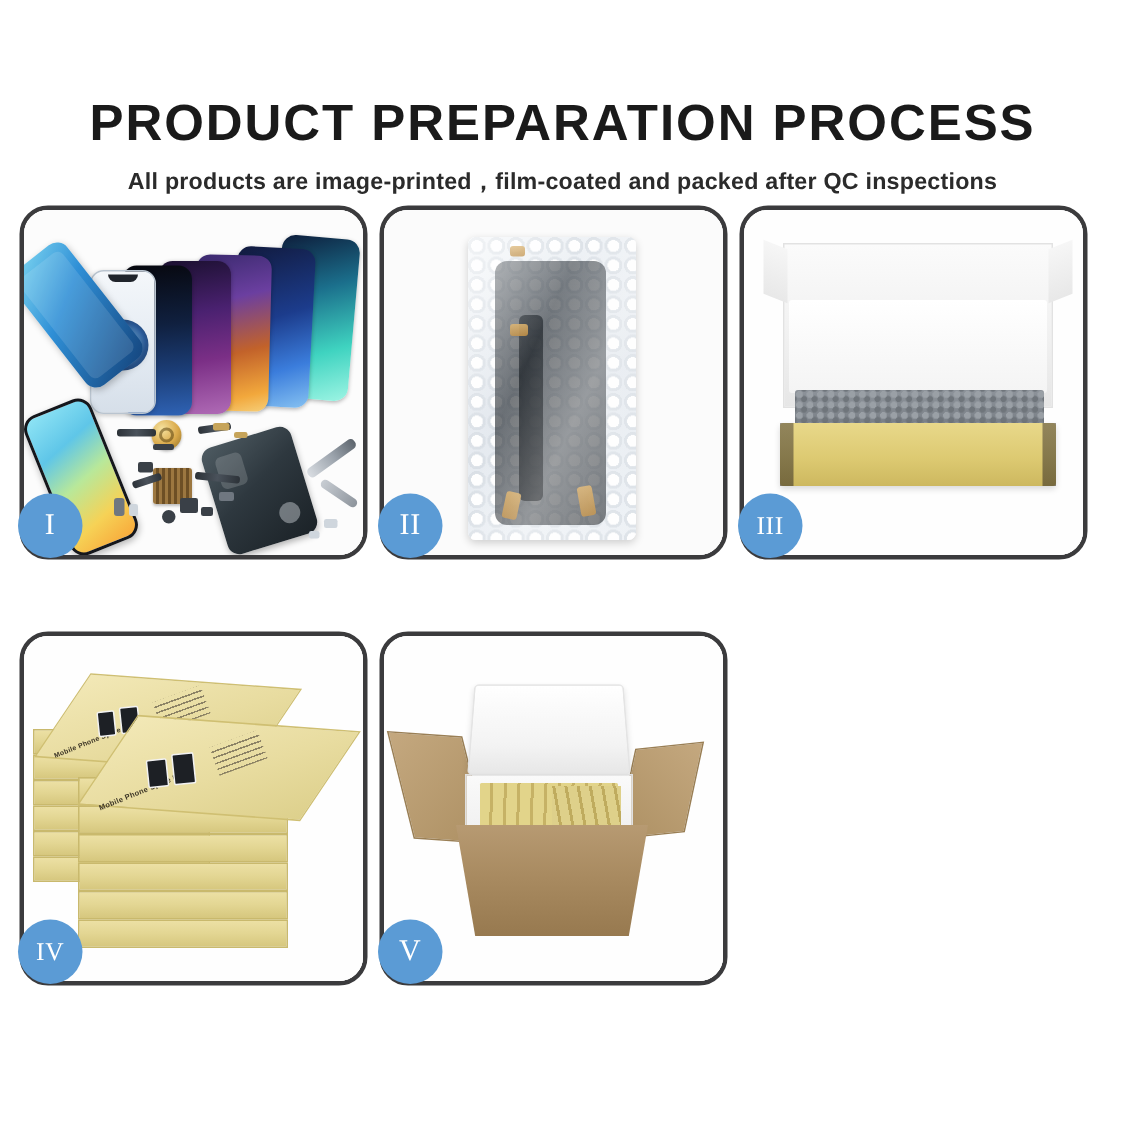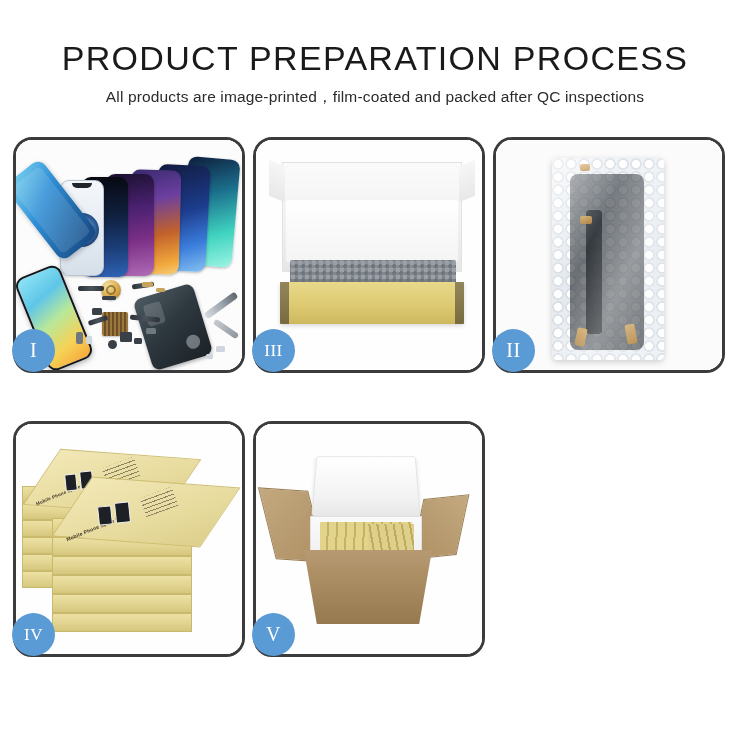--- a/index.html
+++ b/index.html
@@ -18,32 +18,32 @@
     height: 750px;
     background: #ffffff;
   }
 
   
   .header { position: absolute; top: 0; left: 0; width: 750px; }
 
   .title {
     text-align: center;
     font-size: 34px;
-    font-weight: 400;
+    font-weight: 700;
     letter-spacing: 1.3px;
     color: #1a1a1a;
-    margin-top: 38px;
+    margin-top: 62px;
     line-height: 40px;
     white-space: nowrap;
   }
 
   .subtitle {
     text-align: center;
     font-size: 15.5px;
-    font-weight: 400;
+    font-weight: 700;
     color: #2b2b2b;
     margin-top: 9px;
     letter-spacing: 0.15px;
     white-space: nowrap;
   }
 
   
   .grid {
     position: absolute;
     top: 137px;
@@ -476,49 +476,49 @@
 
           <div class="tool"></div>
           <div class="tool2"></div>
         </div>
       </div>
       <div class="badge">I</div>
     </div>
 
     <div class="panel">
       <div class="panel-inner">
-        <div class="scene-foambox">
-          <div class="fb-lid"></div>
-          <div class="fb-foam-white"></div>
-          <div class="fb-foam-grey"></div>
-          <div class="fb-tray"></div>
-        </div>
-      </div>
-      <div class="badge wide">III</div>
-    </div>
-
-    <div class="panel">
-      <div class="panel-inner">
         <div class="scene-bubble">
           <div class="bubble-bag">
             <div class="inner-part"></div>
             <div class="inner-cable"></div>
             <div class="tape" style="left:28px;top:6px;width:10px;height:7px;"></div>
             <div class="tape" style="left:28px;top:58px;width:12px;height:8px;"></div>
             <div class="tape" style="left:24px;top:170px;width:10px;height:18px;transform:rotate(12deg);"></div>
             <div class="tape" style="left:74px;top:166px;width:10px;height:20px;transform:rotate(-10deg);"></div>
             <div class="sheen"></div>
           </div>
         </div>
       </div>
       <div class="badge">II</div>
     </div>
 
     <div class="panel">
       <div class="panel-inner">
+        <div class="scene-foambox">
+          <div class="fb-lid"></div>
+          <div class="fb-foam-white"></div>
+          <div class="fb-foam-grey"></div>
+          <div class="fb-tray"></div>
+        </div>
+      </div>
+      <div class="badge wide">III</div>
+    </div>
+
+    <div class="panel">
+      <div class="panel-inner">
         <div class="scene-stack">
 
           <div class="sb" style="left:6px;top:62px;width:118px;height:17px;"></div>
           <div class="sb" style="left:6px;top:79px;width:118px;height:17px;"></div>
           <div class="sb" style="left:6px;top:96px;width:118px;height:17px;"></div>
           <div class="sb" style="left:6px;top:113px;width:118px;height:17px;"></div>
           <div class="sb" style="left:6px;top:130px;width:118px;height:17px;"></div>
           <div class="sb" style="left:6px;top:147px;width:118px;height:17px;"></div>
 
           <div class="sb-top" style="left:22px;top:30px;"></div>

